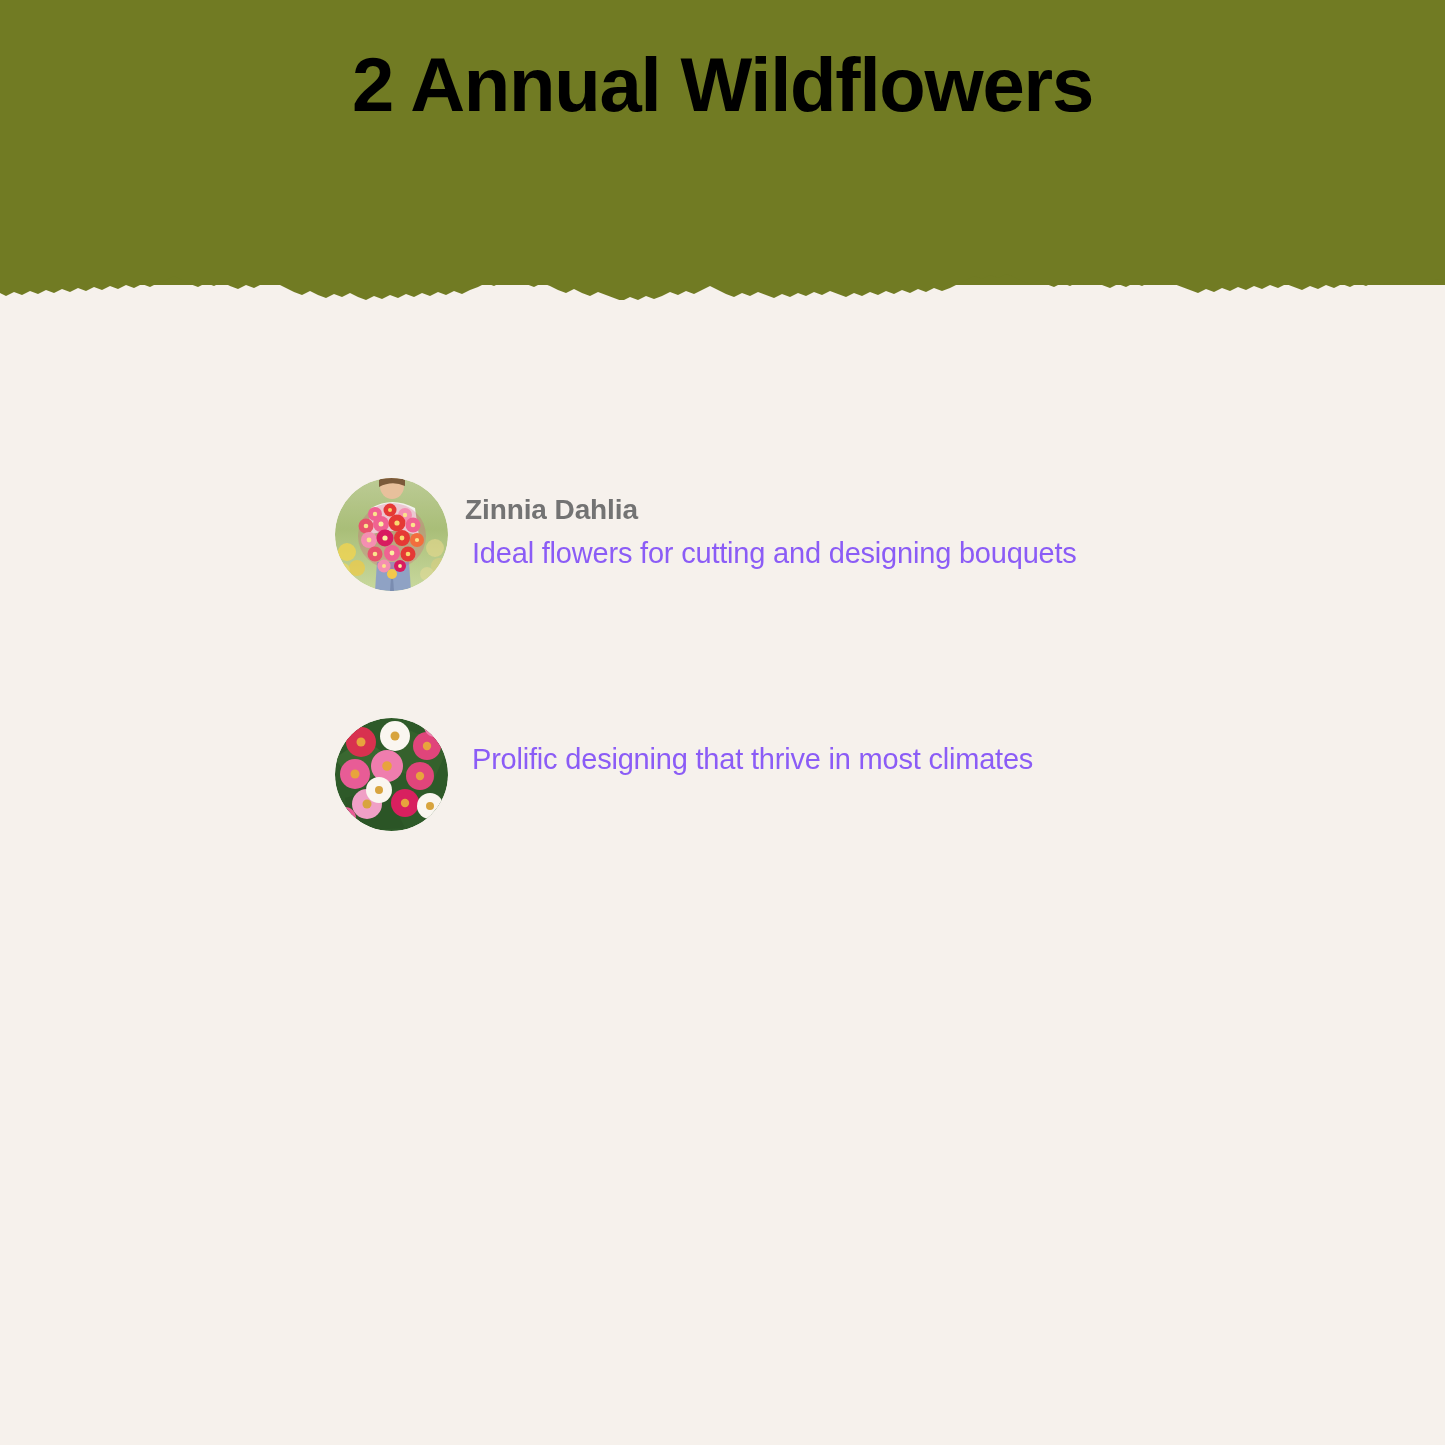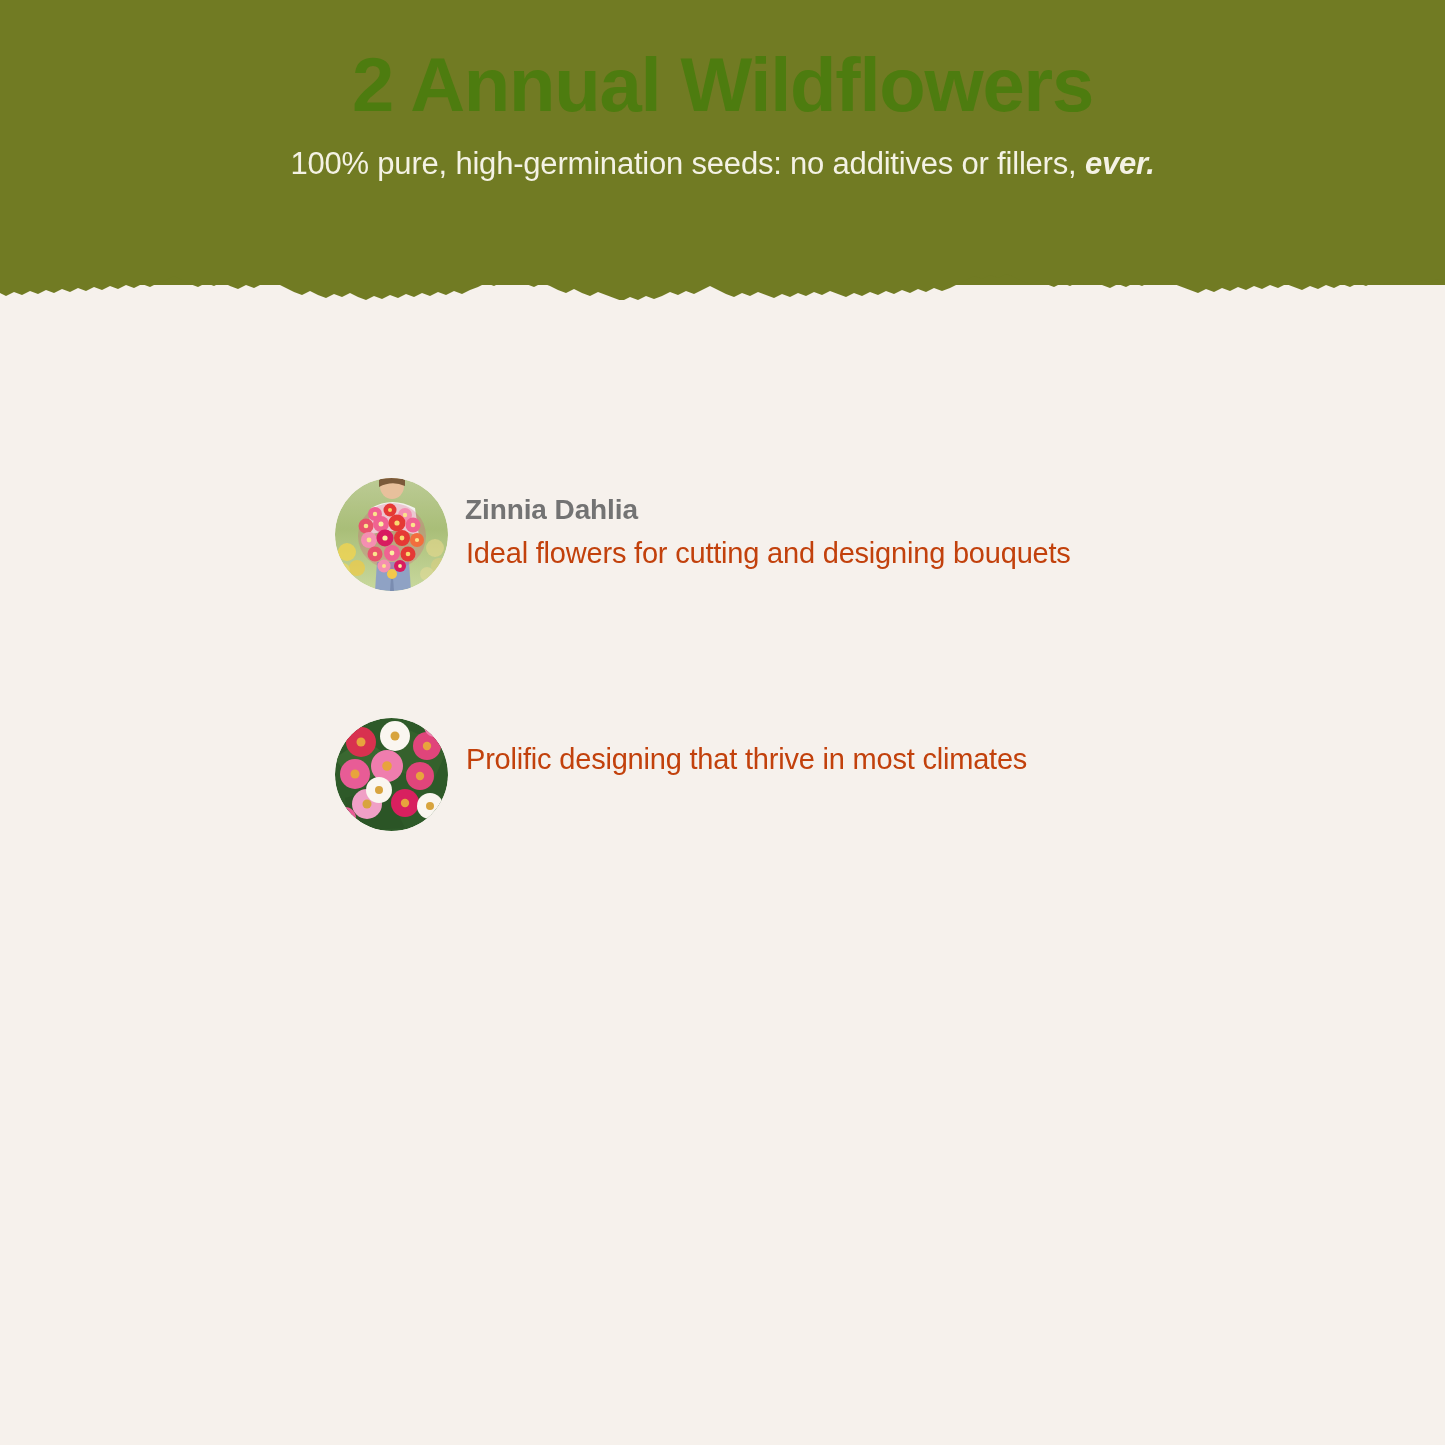--- a/index.html
+++ b/index.html
@@ -48,21 +48,21 @@
     height: 285px;
     z-index: 3;
     display: flex;
     flex-direction: column;
     align-items: center;
     justify-content: flex-start;
     padding-top: 46px;
     box-sizing: border-box;
   }
   .banner-title {
-    color: #4d7c0f;
+    color: #000000;
     font-size: 76px;
     font-weight: 700;
     letter-spacing: -1.2px;
     line-height: 1.02;
     margin: 0;
     text-align: center;
     white-space: nowrap;
   }
   .banner-subtitle {
     color: #F4F2E4;
@@ -110,26 +110,26 @@
   }
   .feature-name {
     color: #737373;
     font-size: 28px;
     font-weight: 700;
     letter-spacing: -0.1px;
     line-height: 1.2;
     margin: 0;
   }
   .feature-desc {
-    color: #c2410c;
+    color: #8b5cf6;
     font-size: 29px;
     font-weight: 400;
     letter-spacing: -0.2px;
     line-height: 1.25;
-    margin: 8px 0 0 1px;
+    margin: 8px 0 0 7px;
   }
 </style>
 </head>
 <body>
 
 <div class="banner">
 
   <div class="banner-fill"></div>
 
   <svg class="banner-torn" viewBox="0 0 1445 46" preserveAspectRatio="none">
@@ -148,24 +148,20 @@
       L462,32 L454,29 L446,33 L438,30 L430,34 L422,31 L414,35 L406,32 L398,36 L390,33 L382,37
       L374,34 L366,38 L358,35 L350,31 L342,35 L334,32 L326,36 L318,33 L310,29 L302,33 L294,30
       L286,26 L278,22 L270,18 L262,22 L254,26 L246,23 L238,27 L230,24 L222,20 L214,24 L206,21
       L198,25 L190,22 L182,18 L174,14 L166,18 L158,21 L150,25 L142,22 L134,26 L126,23 L118,27
       L110,24 L102,28 L94,25 L86,29 L78,26 L70,30 L62,27 L54,31 L46,28 L38,32 L30,29 L22,33
       L14,30 L6,34 L0,31 Z"></path>
   </svg>
 
   <div class="banner-inner">
     <h1 class="banner-title">2 Annual Wildflowers</h1>
-    <p class="banner-subtitle">
-      <span>100% pure, high-germination seeds: no additives or fillers,</span>
-      <span class="emph">ever.</span>
-    </p>
   </div>
 </div>
 
 <div class="feature-list">
 
   <div class="feature-item">
     <div class="feature-thumb">
       <svg viewBox="0 0 113 113">
         <defs>
           <clipPath id="c1">

